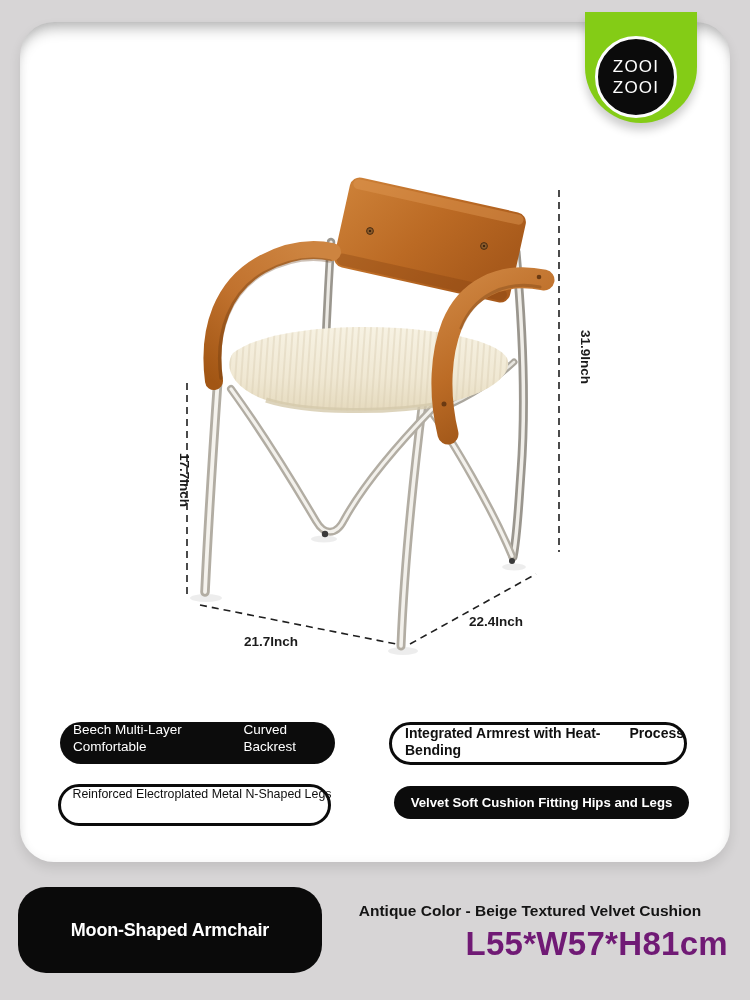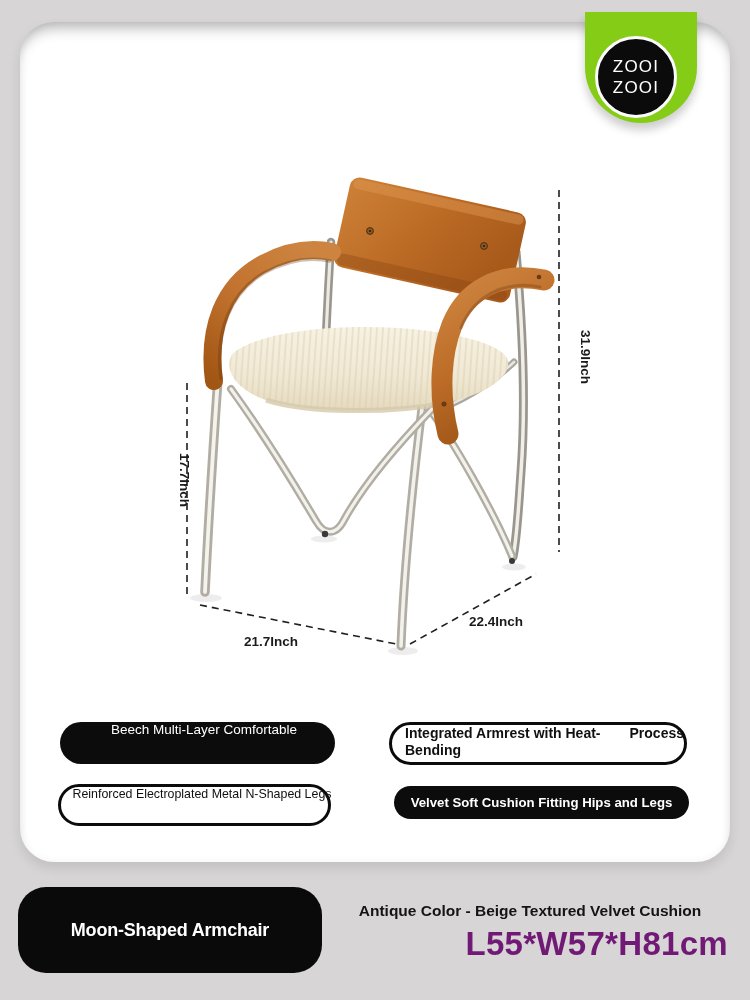--- a/index.html
+++ b/index.html
@@ -167,20 +167,21 @@
   <g font-family="Liberation Sans, sans-serif" font-size="13.5" font-weight="700" fill="#1b1b1b">
     <text x="585" y="357" text-anchor="middle" dominant-baseline="middle" transform="rotate(90 585 357)">31.9Inch</text>
     <text x="184" y="480" text-anchor="middle" dominant-baseline="middle" transform="rotate(90 184 480)">17.7Inch</text>
     <text x="271" y="646" text-anchor="middle">21.7Inch</text>
     <text x="496" y="626" text-anchor="middle">22.4Inch</text>
   </g>
 </svg>
 
 <div class="pill pill-solid pill-backrest">
   <span>Beech Multi-Layer Comfortable</span>
+  <span>Curved Backrest</span>
 </div>
 <div class="pill pill-outline pill-armrest">
   <span>Integrated Armrest with Heat-Bending</span>
   <span>Process</span>
 </div>
 <div class="pill pill-outline pill-legs">
   <span>Reinforced Electroplated Metal N-Shaped Legs</span>
 </div>
 <div class="pill pill-solid pill-cushion">
   <span>Velvet Soft Cushion Fitting Hips and Legs</span>

